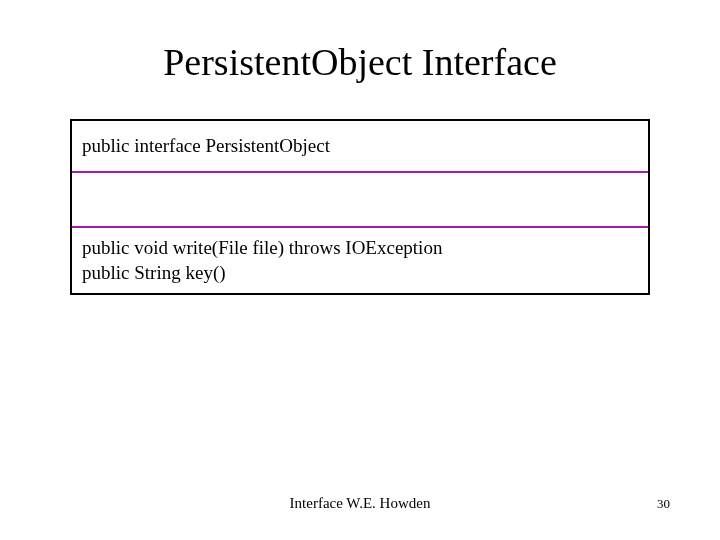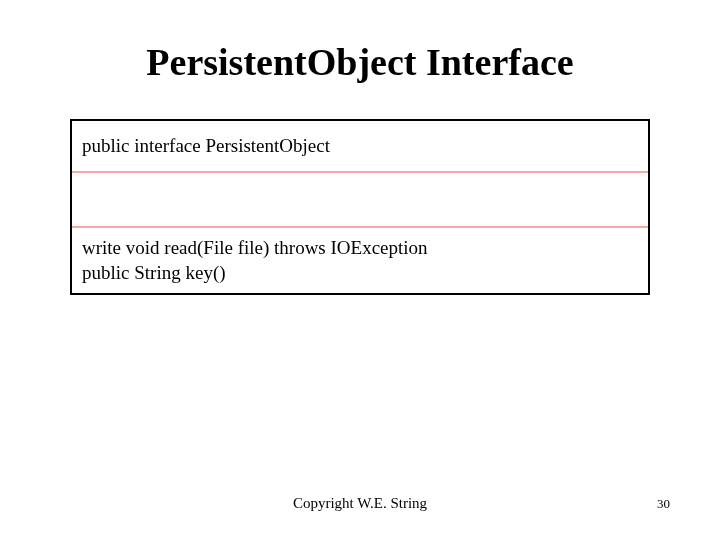--- a/index.html
+++ b/index.html
@@ -16,32 +16,32 @@
       overflow: hidden;
     }
     .slide {
       width: 100%;
       height: 100%;
       padding: 30px 50px 40px 50px;
       position: relative;
     }
     .title {
       font-size: 38px;
-      font-weight: bold;
+      font-weight: normal;
       text-align: center;
       margin-top: 10px;
       margin-bottom: 35px;
       color: #000;
     }
     .uml-box {
       border: 2px solid #000;
       margin: 0 20px;
     }
     .uml-row {
-      border-bottom: 2px solid #fca5a5;
+      border-bottom: 2px solid #a21caf;
       padding: 8px 10px;
       min-height: 52px;
       display: flex;
       flex-direction: column;
       justify-content: center;
     }
     .uml-row:last-child {
       border-bottom: none;
     }
     .uml-row.empty {
@@ -75,20 +75,20 @@
 
 <div class="slide">
   <h1 class="title">PersistentObject Interface</h1>
 
   <div class="uml-box">
     <div class="uml-row">
       <div class="uml-text">public interface PersistentObject</div>
     </div>
     <div class="uml-row empty"></div>
     <div class="uml-row">
-      <div class="uml-text">write void read(File file) throws IOException</div>
+      <div class="uml-text">public void write(File file) throws IOException</div>
       <div class="uml-text">public String key()</div>
     </div>
   </div>
 
-  <div class="footer">Copyright W.E. String</div>
+  <div class="footer">Interface W.E. Howden</div>
   <div class="page-number">30</div>
 </div>
 
 </body></html>

